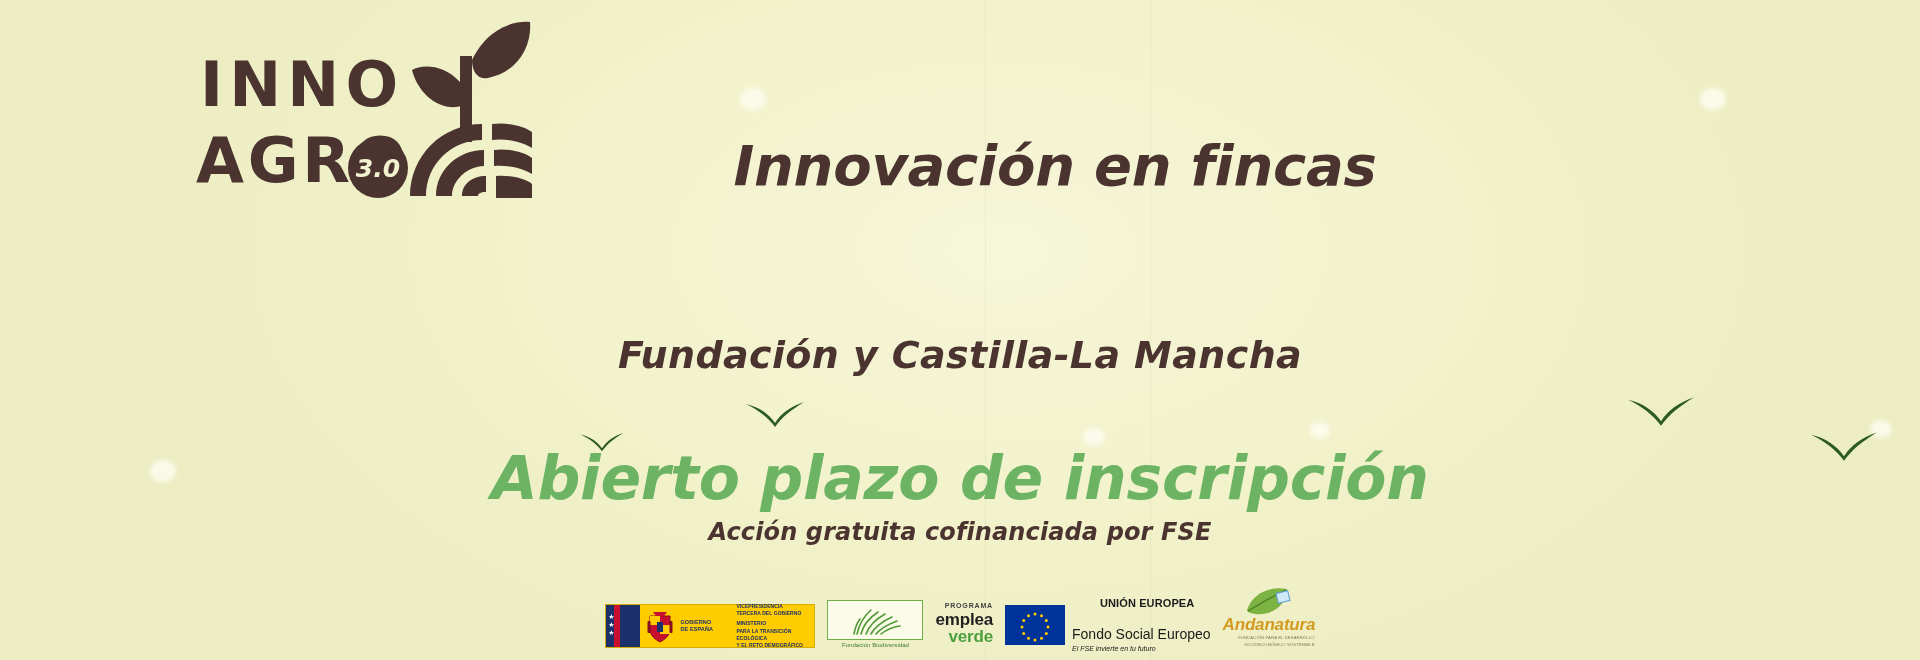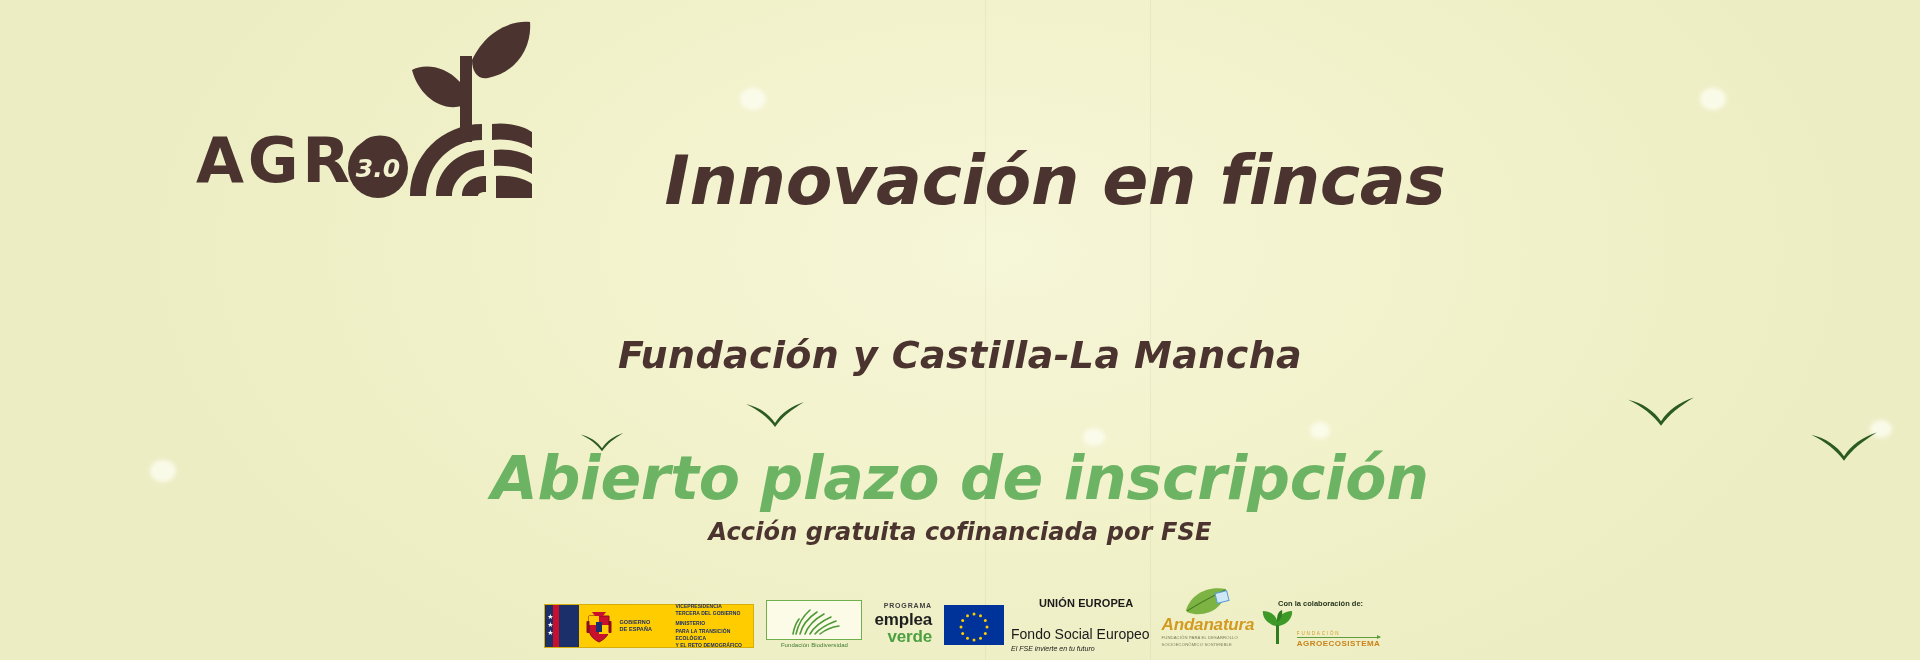--- a/index.html
+++ b/index.html
@@ -106,21 +106,21 @@
   .headline {
     position: absolute;
     left: 0;
     right: 0;
     top: 98px;
     text-align: center;
     color: #4b3430;
     font-family: "DejaVu Sans", sans-serif;
     font-weight: 700;
     font-style: italic;
-    font-size: 68px;
+    font-size: 56px;
     line-height: 1.08;
     letter-spacing: -0.005em;
   }
   .headline .l1 { display: block; padding-left: 190px; }
   .headline .l2 { display: block; padding-left: 6px; }
 
   .subhead {
     position: absolute;
     left: 0;
     right: 0;
@@ -308,21 +308,21 @@
     background: #003399;
     position: relative;
     flex: 0 0 60px;
   }
   .eu-txt { line-height: 1.25; }
   .eu-1 { display: block; color: #1a1a1a; font-size: 11px; font-weight: 700; letter-spacing: .01em; margin-left: 28px; }
   .eu-2 { display: block; color: #1a1a1a; font-size: 14px; margin-top: 16px; }
   .eu-3 { display: block; color: #1a1a1a; font-size: 7px; font-style: italic; margin-top: 1px; }
 
   
-  .anda { text-align: left; width: 92px; }
+  .anda { text-align: right; width: 92px; }
   .anda-name {
     color: #d39a22;
     font-size: 17px;
     font-weight: 700;
     font-style: italic;
     line-height: 1;
     letter-spacing: -.01em;
   }
   .anda-sub {
     color: #7a7a56;
@@ -400,20 +400,21 @@
       <path d="M1 6 C14 9 24 16 30 25 C36 15 47 8 59 4 C46 12 37 19 30 29 C23 19 13 12 1 6 Z" fill="#2c5b22"></path>
     </svg>
   </div>
   <div class="bird" style="left:1808px;top:428px;">
     <svg width="72" height="34" viewBox="0 0 60 30" aria-hidden="true">
       <path d="M1 6 C14 9 24 16 30 25 C36 15 47 8 59 4 C46 12 37 19 30 29 C23 19 13 12 1 6 Z" fill="#2c5b22"></path>
     </svg>
   </div>
 
   <div class="logo">
+    <span class="logo-word logo-inno">INNO</span>
     <span class="logo-word logo-agro">AGRO</span>
     <span class="logo-badge">3.0</span>
 
     <div class="logo-mark">
       <svg width="130" height="178" viewBox="0 0 130 178" aria-hidden="true">
         <g fill="#4b3430">
 
           <path d="M58 36 C58 60 58 92 58 122 L70 122 C70 92 70 60 70 36 Z"></path>
 
           <path d="M70 40 C86 6 116 0 128 2 C130 26 116 52 86 58 C76 60 70 52 70 40 Z"></path>
@@ -545,33 +546,15 @@
           <rect x="34" y="6" width="12" height="10" fill="#cfe8f5" stroke="#5b9bd5" stroke-width="1" transform="rotate(-14 40 11)"></rect>
         </svg>
       </div>
       <div class="anda-name">Andanatura</div>
       <div class="anda-sub">
         <div>FUNDACIÓN PARA EL DESARROLLO</div>
         <div>SOCIOECONÓMICO SOSTENIBLE</div>
       </div>
     </div>
 
-    <div class="logo-item agroeco">
-      <div class="agroeco-head">Con la colaboración de:</div>
-      <div class="agroeco-body">
-        <div>
-          <svg width="32" height="34" viewBox="0 0 32 34" aria-hidden="true">
-            <path d="M15 34 C15 24 15 16 15 10 L18 10 C18 16 18 24 18 34 Z" fill="#2f7d1f"></path>
-            <path d="M15 16 C6 14 1 7 2 1 C10 1 16 6 17 14 Z" fill="#3d9a28"></path>
-            <path d="M18 16 C27 14 32 7 31 1 C23 1 17 6 16 14 Z" fill="#3d9a28"></path>
-            <path d="M16 10 C16 4 18 1 21 0 C22 5 20 9 17 11 Z" fill="#2f7d1f"></path>
-          </svg>
-        </div>
-        <div class="agroeco-txt">
-          <span class="agroeco-fund">FUNDACIÓN</span>
-          <div class="agroeco-arrow"></div>
-          <span class="agroeco-name">AGROECOSISTEMA</span>
-        </div>
-      </div>
-    </div>
 
   </div>
 </div>
 
 </body></html>

